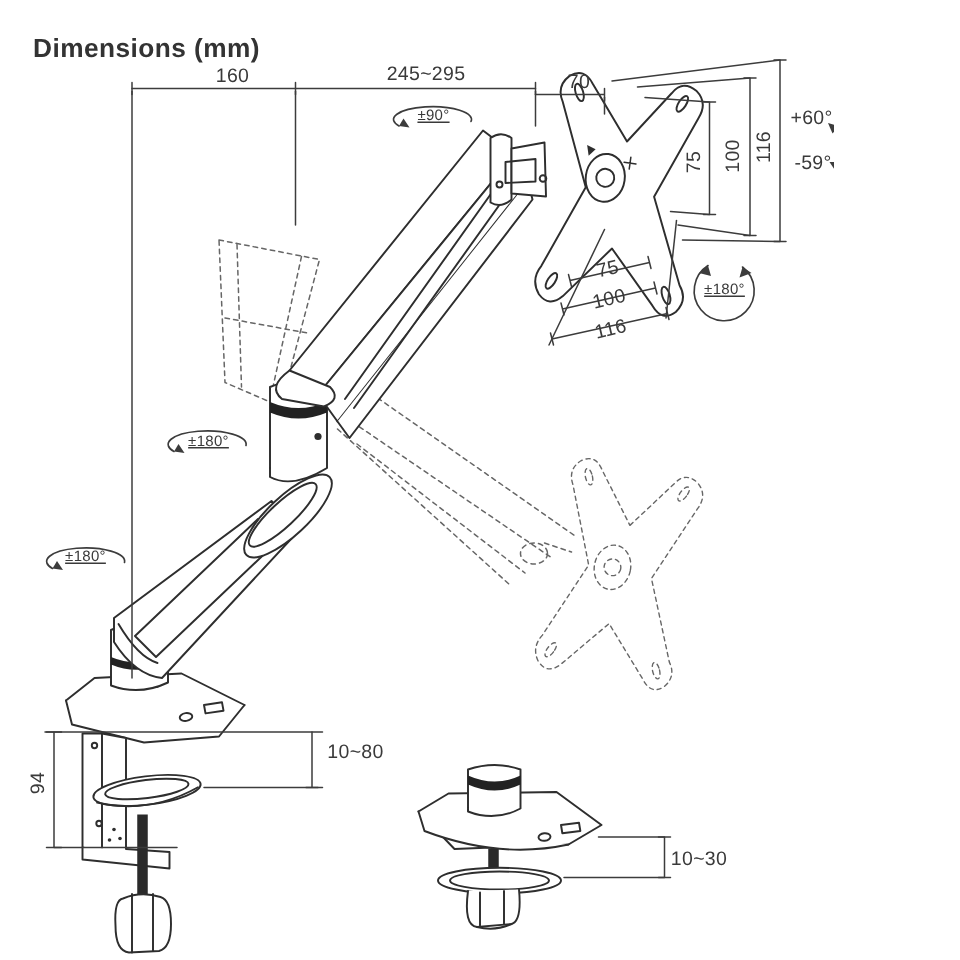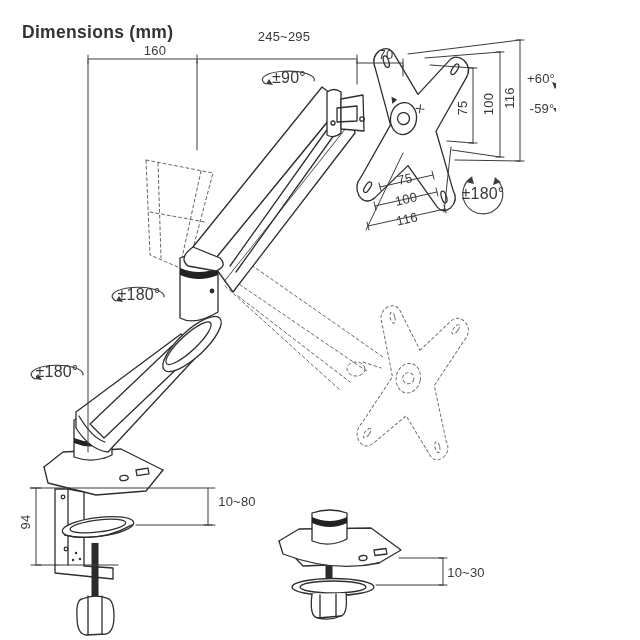--- a/index.html
+++ b/index.html
@@ -1,21 +1,21 @@
 <!DOCTYPE html>
 <html><head>
 <meta charset="utf-8">
 <style>
   html,body{margin:0;padding:0;background:#fff;}
   .stage{position:relative;width:556px;height:640px;background:#ffffff;
          font-family:"Liberation Sans",sans-serif;overflow:hidden;}
   .stage svg{position:absolute;left:0;top:0;}
   .lbl{position:absolute;transform:translate(-50%,-50%);font-size:13px;font-weight:500;
        color:#3a3a3a;white-space:nowrap;letter-spacing:.2px;line-height:1;}
-  .lbl.small{font-size:16px;}
+  .lbl.small{font-size:10px;text-decoration:underline;}
   .rotCCW{transform:translate(-50%,-50%) rotate(-90deg);}
   .slant{transform:translate(-50%,-50%) rotate(-13deg);}
   .title{position:absolute;left:22px;top:22px;font-size:17.5px;font-weight:600;
          color:#333;letter-spacing:.3px;white-space:nowrap;}
 </style>
 </head>
 <body>
 
 <div class="stage">
 
@@ -191,21 +191,21 @@
       <path d="M495,178 l6,4 l-8,3 z" fill="#3c3c3c" stroke="none"></path>
       <path d="M559,84 A15,14 0 0 1 560,108"></path>
       <path d="M559,84 l-7,-2 l3,7 z" fill="#3c3c3c" stroke="none"></path>
       <path d="M560,108 l-7,0 l4,6 z" fill="#3c3c3c" stroke="none"></path>
     </g>
   </svg>
 
   <div class="title">Dimensions (mm)</div>
 
   <div class="lbl" style="left:155px;top:50px;">160</div>
-  <div class="lbl" style="left:284px;top:36px;">245~295</div>
+  <div class="lbl" style="left:284px;top:49px;">245~295</div>
   <div class="lbl" style="left:386px;top:54px;">70</div>
 
   <div class="lbl small" style="left:289px;top:78px;">±90°</div>
 
   <div class="lbl rotCCW" style="left:462px;top:108px;">75</div>
   <div class="lbl rotCCW" style="left:488px;top:104px;">100</div>
   <div class="lbl rotCCW" style="left:509px;top:98px;">116</div>
 
   <div class="lbl" style="left:541px;top:78px;">+60°</div>
   <div class="lbl" style="left:542px;top:108px;">-59°</div>

